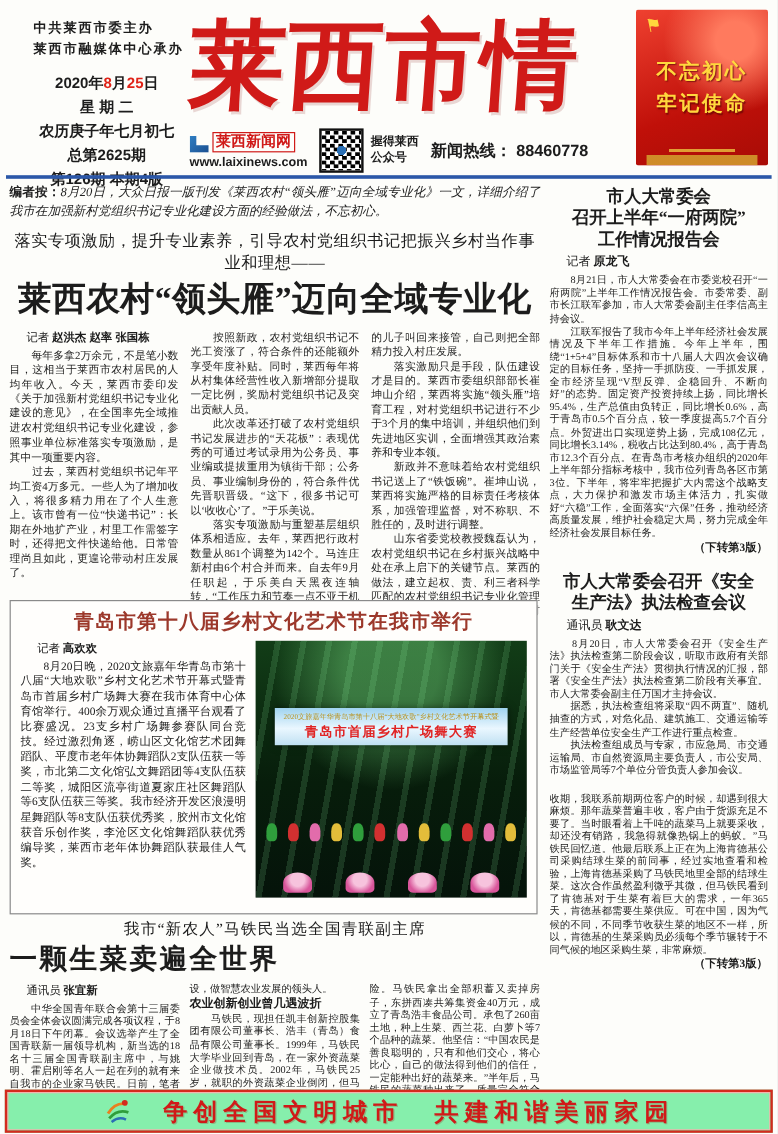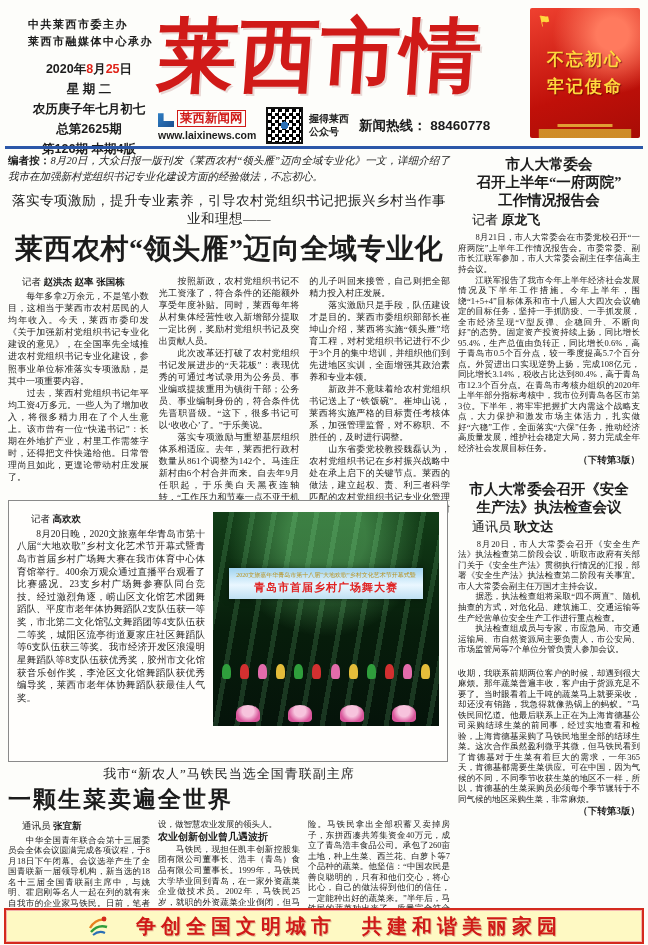--- a/index.html
+++ b/index.html
@@ -55,21 +55,21 @@
   .kicker{margin-top:7px;text-align:center;font-size:13.5px;letter-spacing:.5px;}
   .headline{margin-top:2px;text-align:center;font-size:28px;font-weight:bold;letter-spacing:.5px;white-space:nowrap;}
   .lead-cols{display:flex;gap:10px;margin-top:7px;height:248px;overflow:hidden;}
   .lead-col{flex:1;font-size:9px;line-height:1.34;}
 
   
   .right-col{position:absolute;top:155px;left:458px;width:182px;height:748px;overflow:hidden;}
   .r-title{text-align:center;font-weight:bold;font-size:14.5px;line-height:1.25;}
   .r-body{font-size:8.5px;line-height:1.24;margin-top:3px;}
   .r-art{margin-bottom:13px;}
-  .r-byline{font-size:13px;margin:2px 0 1px 14px;}
+  .r-byline{font-size:10px;margin:2px 0 1px 14px;}
 
   
   .mid-box{position:absolute;top:500px;left:8px;width:440px;height:262px;border:1px solid #8a8a8a;
       padding:6px 8px;box-sizing:border-box;background:#fffefc;}
   .mid-title{text-align:center;font-size:16.5px;font-weight:bold;color:#9c382b;letter-spacing:1px;}
   .mid-row{display:flex;gap:8px;margin-top:5px;height:214px;}
   .mid-text{width:188px;font-size:9.5px;line-height:1.33;overflow:hidden;}
   .photo{position:relative;flex:1;background:
       radial-gradient(circle at 50% 12%,rgba(140,255,150,.35) 0 18%,transparent 45%),
       linear-gradient(#123d17,#071d0b 55%,#05130a);overflow:hidden;}
@@ -91,21 +91,21 @@
   
   .bottom{position:absolute;top:765px;left:8px;width:442px;}
   .b-kicker{text-align:center;font-size:13px;letter-spacing:1px;}
   .b-headline{text-align:left;font-size:23px;font-weight:bold;letter-spacing:2px;margin-top:1px;}
   .b-cols{display:flex;gap:8px;margin-top:4px;height:100px;overflow:hidden;}
   .b-col{flex:1;font-size:8.5px;line-height:1.24;}
   .b-subhead{text-align:center;font-weight:bold;font-size:10px;font-family:"Liberation Sans",sans-serif;margin:1px 0;}
 
   
   .banner{position:absolute;left:4px;right:4px;top:908px;height:32px;border:2px solid #d42a1e;
-      box-shadow:inset 0 0 0 1px #f2b4ad;background:#fef9c3;display:flex;align-items:center;justify-content:center;gap:26px;}
+      box-shadow:inset 0 0 0 1px #f2b4ad;background:#86efac;display:flex;align-items:center;justify-content:center;gap:26px;}
   .banner-logo{width:24px;height:24px;flex:none;}
   .banner-text{color:#d01a18;font-weight:bold;font-size:20px;letter-spacing:5px;white-space:nowrap;
       text-shadow:1px 1px 0 rgba(150,20,10,.25);}
 </style>
 </head>
 <body>
 
 <div class="page">
 
   <div class="header">
@@ -212,20 +212,21 @@
 
     <div class="r-art">
       <div class="r-body">
           <p>收期，我联系前期两位客户的时候，却遇到很大麻烦。那年蔬菜普遍丰收，客户由于货源充足不要了。当时眼看着上千吨的蔬菜马上就要采收，却还没有销路，我急得就像热锅上的蚂蚁。”马铁民回忆道。他最后联系上正在为上海肯德基公司采购结球生菜的前同事，经过实地查看和检验，上海肯德基采购了马铁民地里全部的结球生菜。这次合作虽然盈利微乎其微，但马铁民看到了肯德基对于生菜有着巨大的需求，一年365天，肯德基都需要生菜供应。可在中国，因为气候的不同，不同季节收获生菜的地区不一样，所以，肯德基的生菜采购员必须每个季节辗转于不同气候的地区采购生菜，非常麻烦。</p>
         </div>
       <div class="jump">（下转第3版）</div>
     </div>
   </div>
 
   <div class="mid-box body-text">
+    <div class="mid-title">青岛市第十八届乡村文化艺术节在我市举行</div>
     <div class="mid-row">
       <div class="mid-text">
         <p class="byline"><span>记者</span> <b>高欢欢</b></p>
         <div>
             <p>　　8月20日晚，2020文旅嘉年华青岛市第十八届“大地欢歌”乡村文化艺术节开幕式暨青岛市首届乡村广场舞大赛在我市体育中心体育馆举行。400余万观众通过直播平台观看了比赛盛况。23支乡村广场舞参赛队同台竞技。经过激烈角逐，崂山区文化馆艺术团舞蹈队、平度市老年体协舞蹈队2支队伍获一等奖，市北第二文化馆弘文舞蹈团等4支队伍获二等奖，城阳区流亭街道夏家庄社区舞蹈队等6支队伍获三等奖。我市经济开发区浪漫明星舞蹈队等8支队伍获优秀奖，胶州市文化馆获音乐创作奖，李沧区文化馆舞蹈队获优秀编导奖，莱西市老年体协舞蹈队获最佳人气奖。</p>
           </div>
       </div>
       <div class="photo">
         <div class="stage-banner">
           <div class="stage-line1">2020文旅嘉年华青岛市第十八届“大地欢歌”乡村文化艺术节开幕式暨</div>

